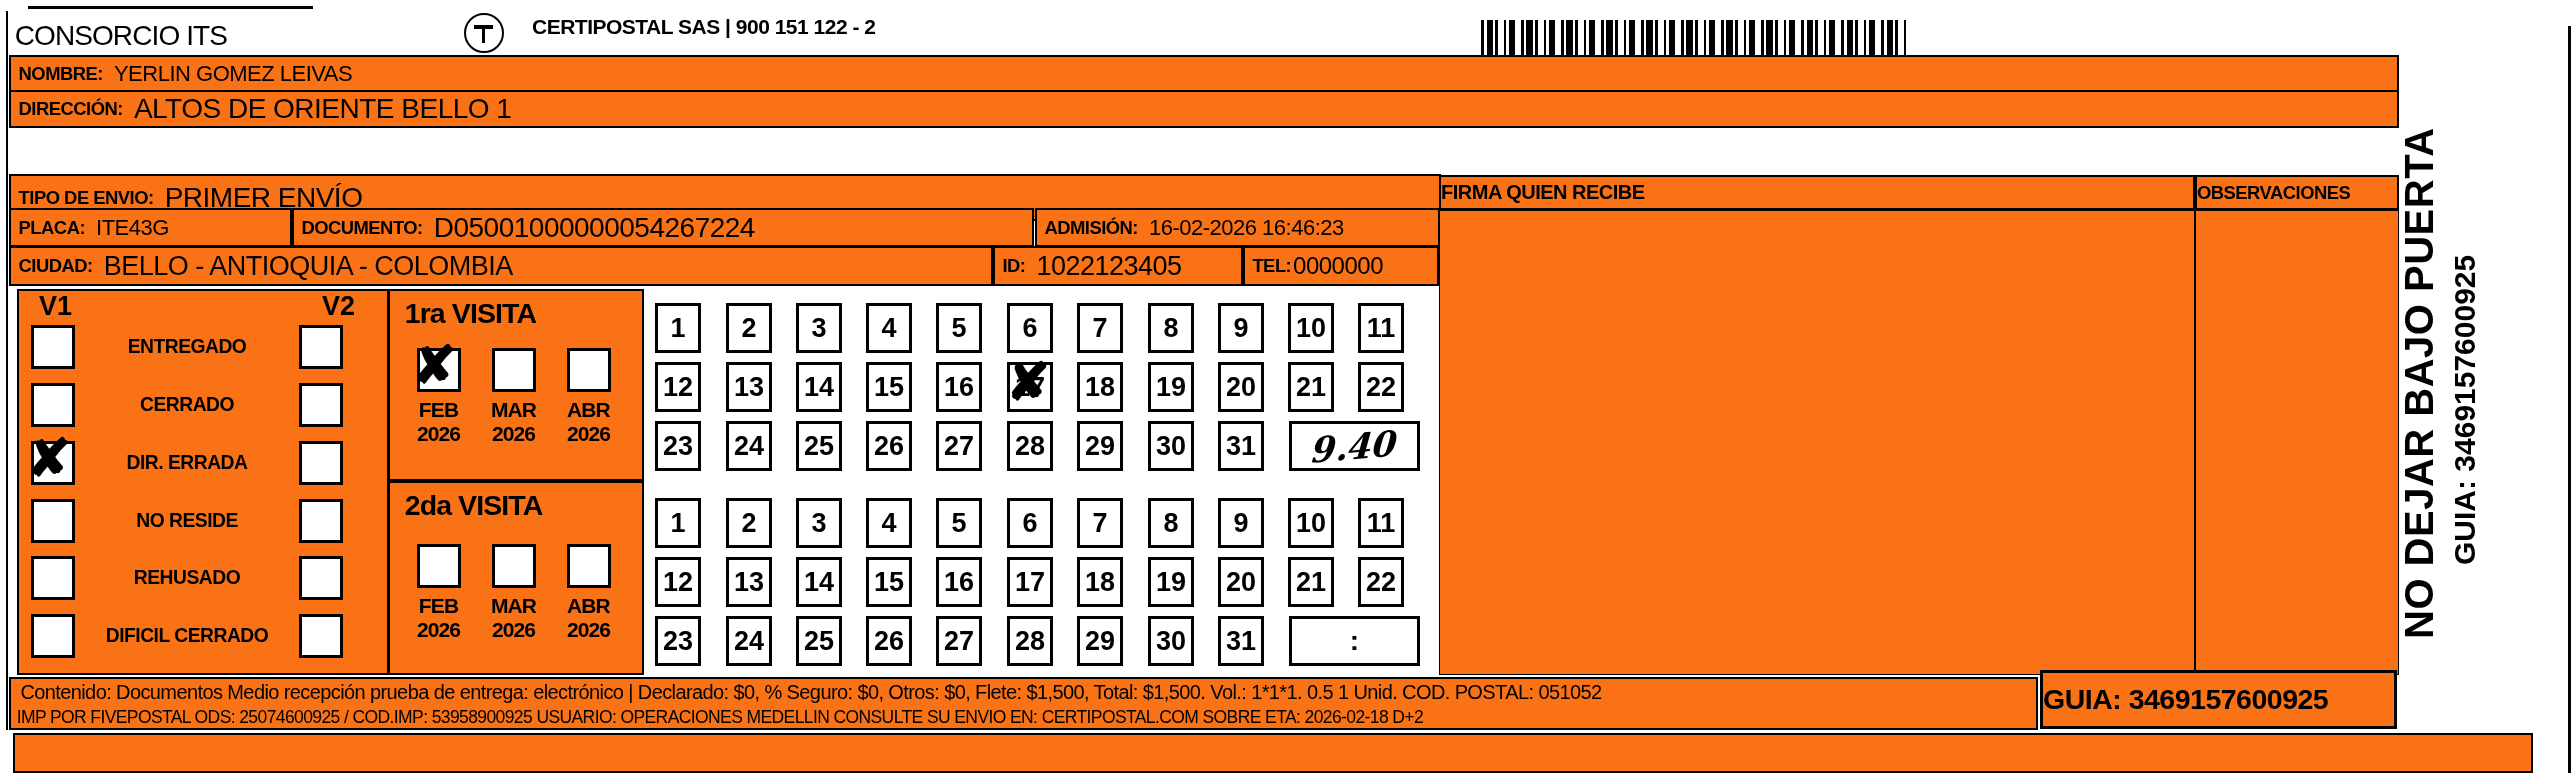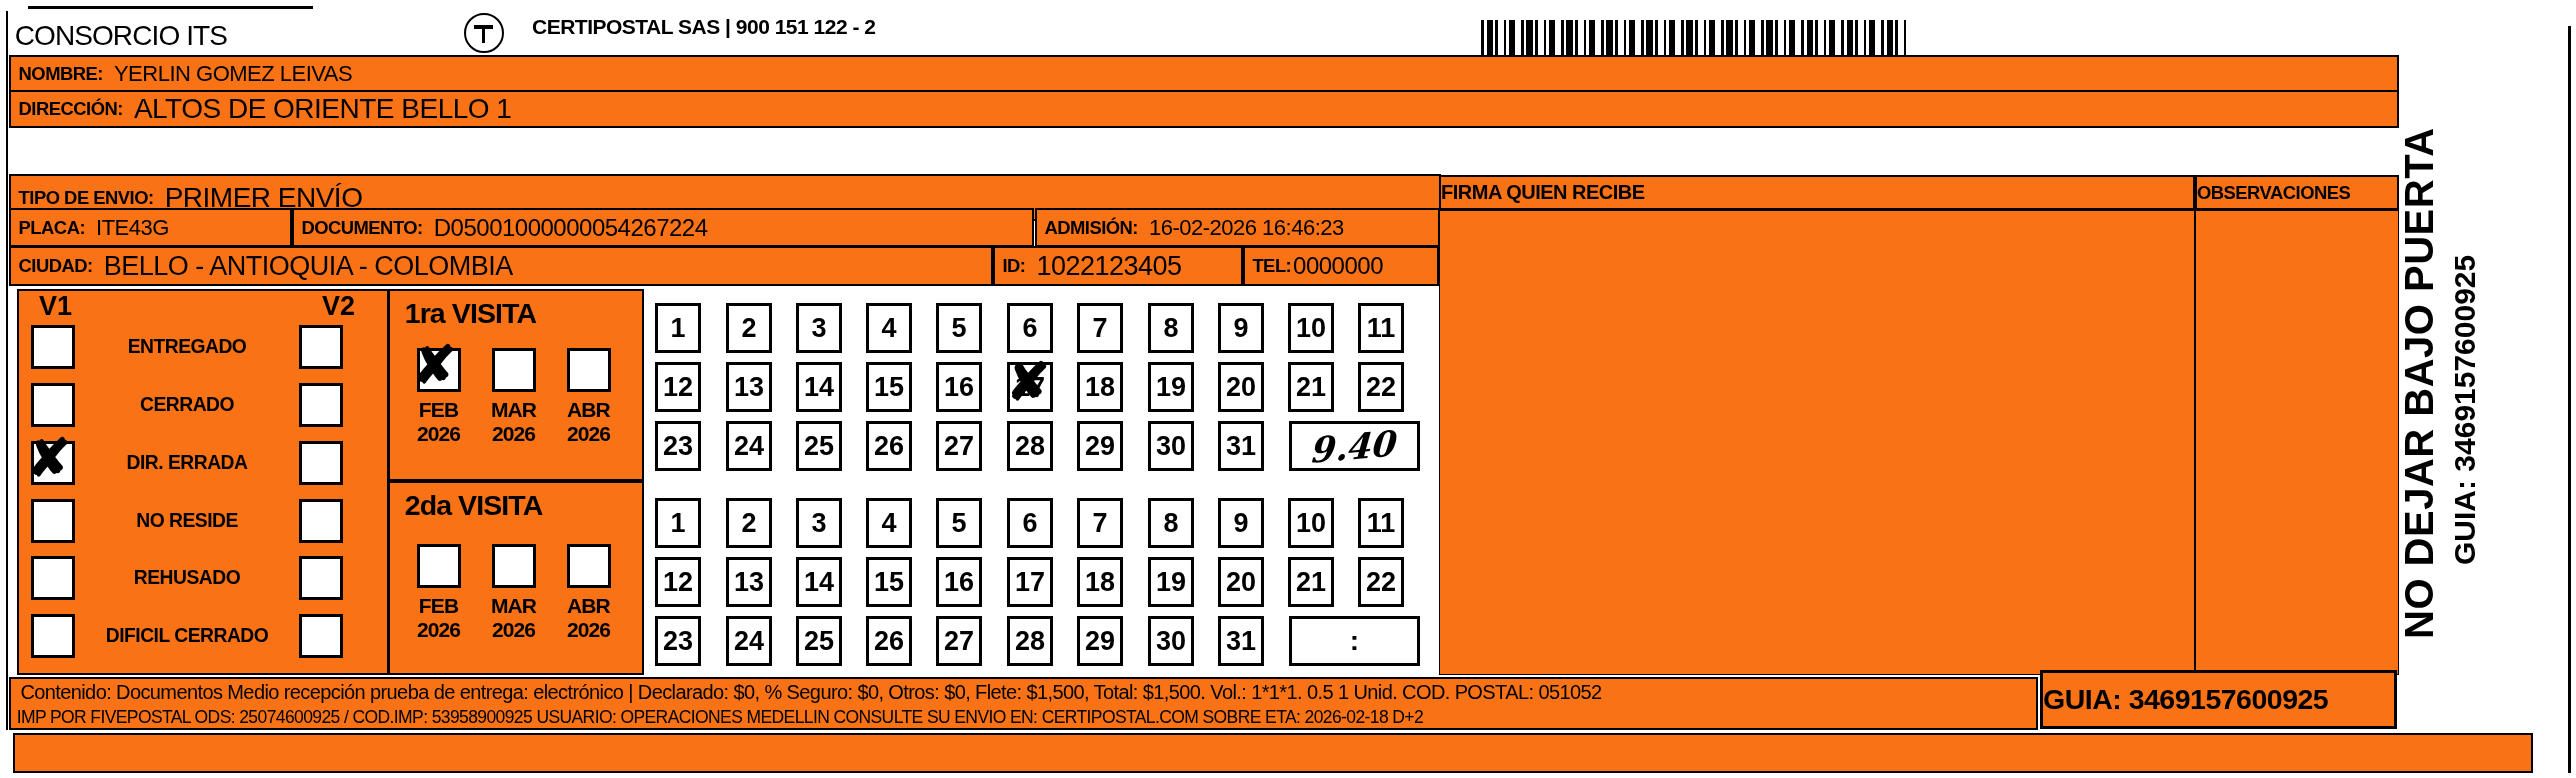--- a/index.html
+++ b/index.html
@@ -95,21 +95,21 @@
     <span class="lbl">TIPO DE ENVIO:</span>
     <span class="val" style="font-size:28px;">PRIMER ENVÍO</span>
   </div>
 
   <div class="box frow" style="left:9.2px; top:208px; width:283px; height:39px;">
     <span class="lbl">PLACA:</span>
     <span class="val">ITE43G</span>
   </div>
   <div class="box frow" style="left:292px; top:208px; width:742px; height:39px;">
     <span class="lbl">DOCUMENTO:</span>
-    <span class="val" style="font-size:24px;">D05001000000054267224</span>
+    <span class="val" style="font-size:28px;">D05001000000054267224</span>
   </div>
   <div class="box frow" style="left:1035px; top:208px; width:405px; height:39px;">
     <span class="lbl">ADMISIÓN:</span>
     <span class="val">16-02-2026 16:46:23</span>
   </div>
 
   <div class="box frow" style="left:9.2px; top:246px; width:984px; height:40px;">
     <span class="lbl">CIUDAD:</span>
     <span class="val" style="font-size:27px;">BELLO - ANTIOQUIA - COLOMBIA</span>
   </div>

